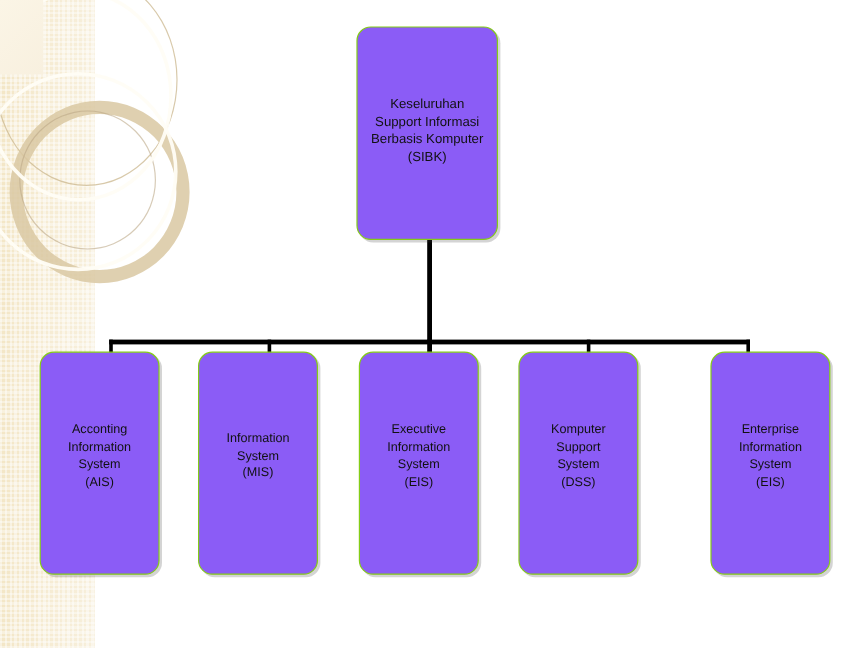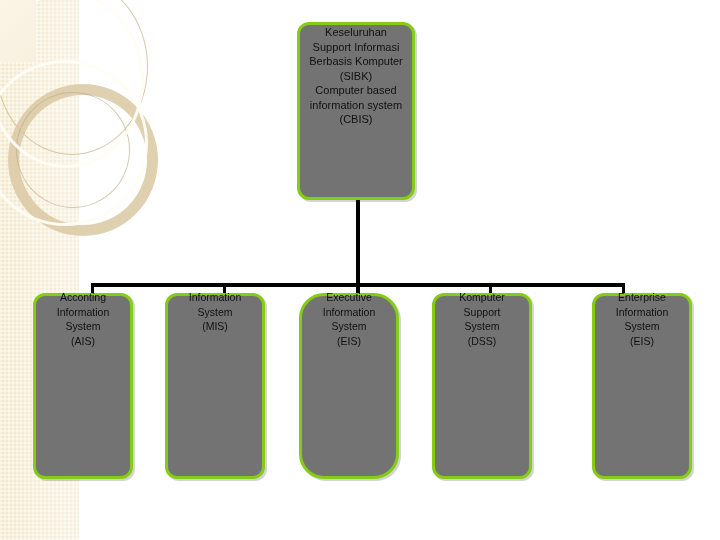--- a/index.html
+++ b/index.html
@@ -46,42 +46,42 @@
     border-width:3px;border-color:#fffdf5;opacity:.95;
   }
   .deco-clip{position:absolute;left:0;top:0;width:240px;height:540px;overflow:hidden;}
 
   
   .line{position:absolute;background:#000000;}
 
   
   .node{
     position:absolute;
-    background:#737373;
-    border:3px solid #84cc16;
+    background:#8b5cf6;
+    border:1px solid #84cc16;
     border-radius:12px;
     box-shadow:2px 2px 0 rgba(60,60,60,.22);
     box-sizing:border-box;
-    display:flex;justify-content:center;
+    display:flex;align-items:center;justify-content:center;
     text-align:center;
     color:#111111;
   }
   .node .txt{display:block;width:100%;}
   .node .para{margin:0;}
   .node .para + .para{margin-top:12px;}
   .node .ln{display:block;line-height:14.5px;}
 
   #root-node{left:297px;top:22px;width:118px;height:178px;font-size:11px;}
   #root-node .inner{padding-bottom:4px;}
 
   .leaf{top:293px;width:100px;height:186px;font-size:10.5px;}
   .leaf .ln{line-height:14.5px;}
   #leaf-0{left:33px;}
   #leaf-1{left:165px;}
-  #leaf-2{left:299px;border-radius:25px;}
+  #leaf-2{left:299px;}
   #leaf-3{left:432px;}
   #leaf-4{left:592px;}
   .leaf .inner{transform:translateY(-6px);}
 </style>
 </head>
 <body>
 
 <div id="slide">
 
   <div class="deco-clip">
@@ -102,25 +102,20 @@
   <div class="line" style="left:489px;top:283px;width:3px;height:14px;"></div>
   <div class="line" style="left:622px;top:283px;width:3px;height:14px;"></div>
 
   <div class="node" id="root-node">
     <span class="txt inner">
       <span class="para">
         <span class="ln">Keseluruhan</span>
         <span class="ln">Support Informasi</span>
         <span class="ln">Berbasis Komputer</span>
         <span class="ln">(SIBK)</span>
-      </span>
-      <span class="para">
-        <span class="ln">Computer based</span>
-        <span class="ln">information system</span>
-        <span class="ln">(CBIS)</span>
       </span>
     </span>
   </div>
 
   <div class="node leaf" id="leaf-0">
     <span class="txt inner">
       <span class="ln">Acconting</span>
       <span class="ln">Information</span>
       <span class="ln">System</span>
       <span class="ln">(AIS)</span>

